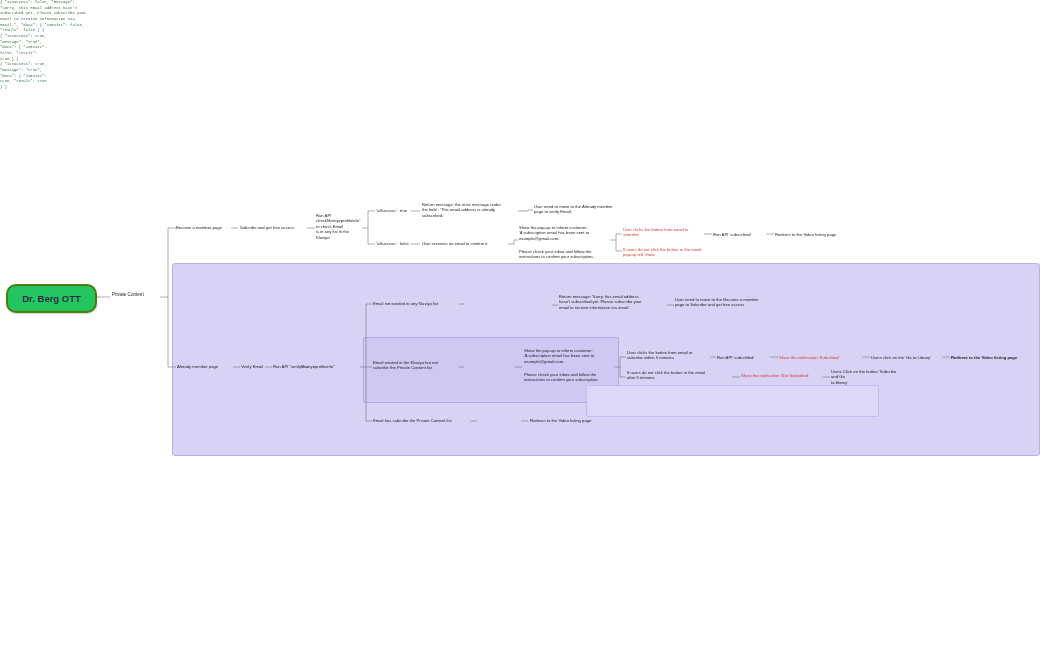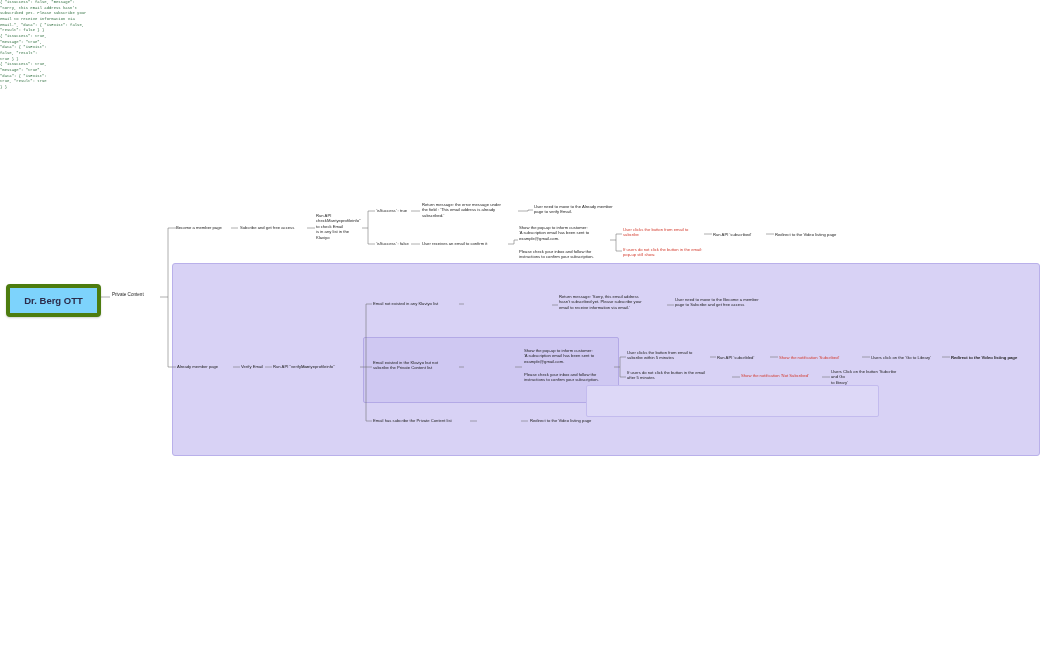--- a/index.html
+++ b/index.html
@@ -17,23 +17,23 @@
     position: relative;
     width: 1050px;
     height: 650px;
   }
   .root-node {
     position: absolute;
     left: 6px;
     top: 284px;
     width: 87px;
     height: 25px;
-    background: #7dd3fc;
-    border: 4px solid #4d7c0f;
-    border-radius: 4px;
+    background: #22c55e;
+    border: 2px solid #4d7c0f;
+    border-radius: 10px;
     display: flex;
     align-items: center;
     justify-content: center;
     font-size: 9.5px;
     font-weight: bold;
     color: #2b2b4a;
     box-shadow: 0 1px 2px rgba(0,0,0,0.18);
   }
   .big-panel {
     position: absolute;

